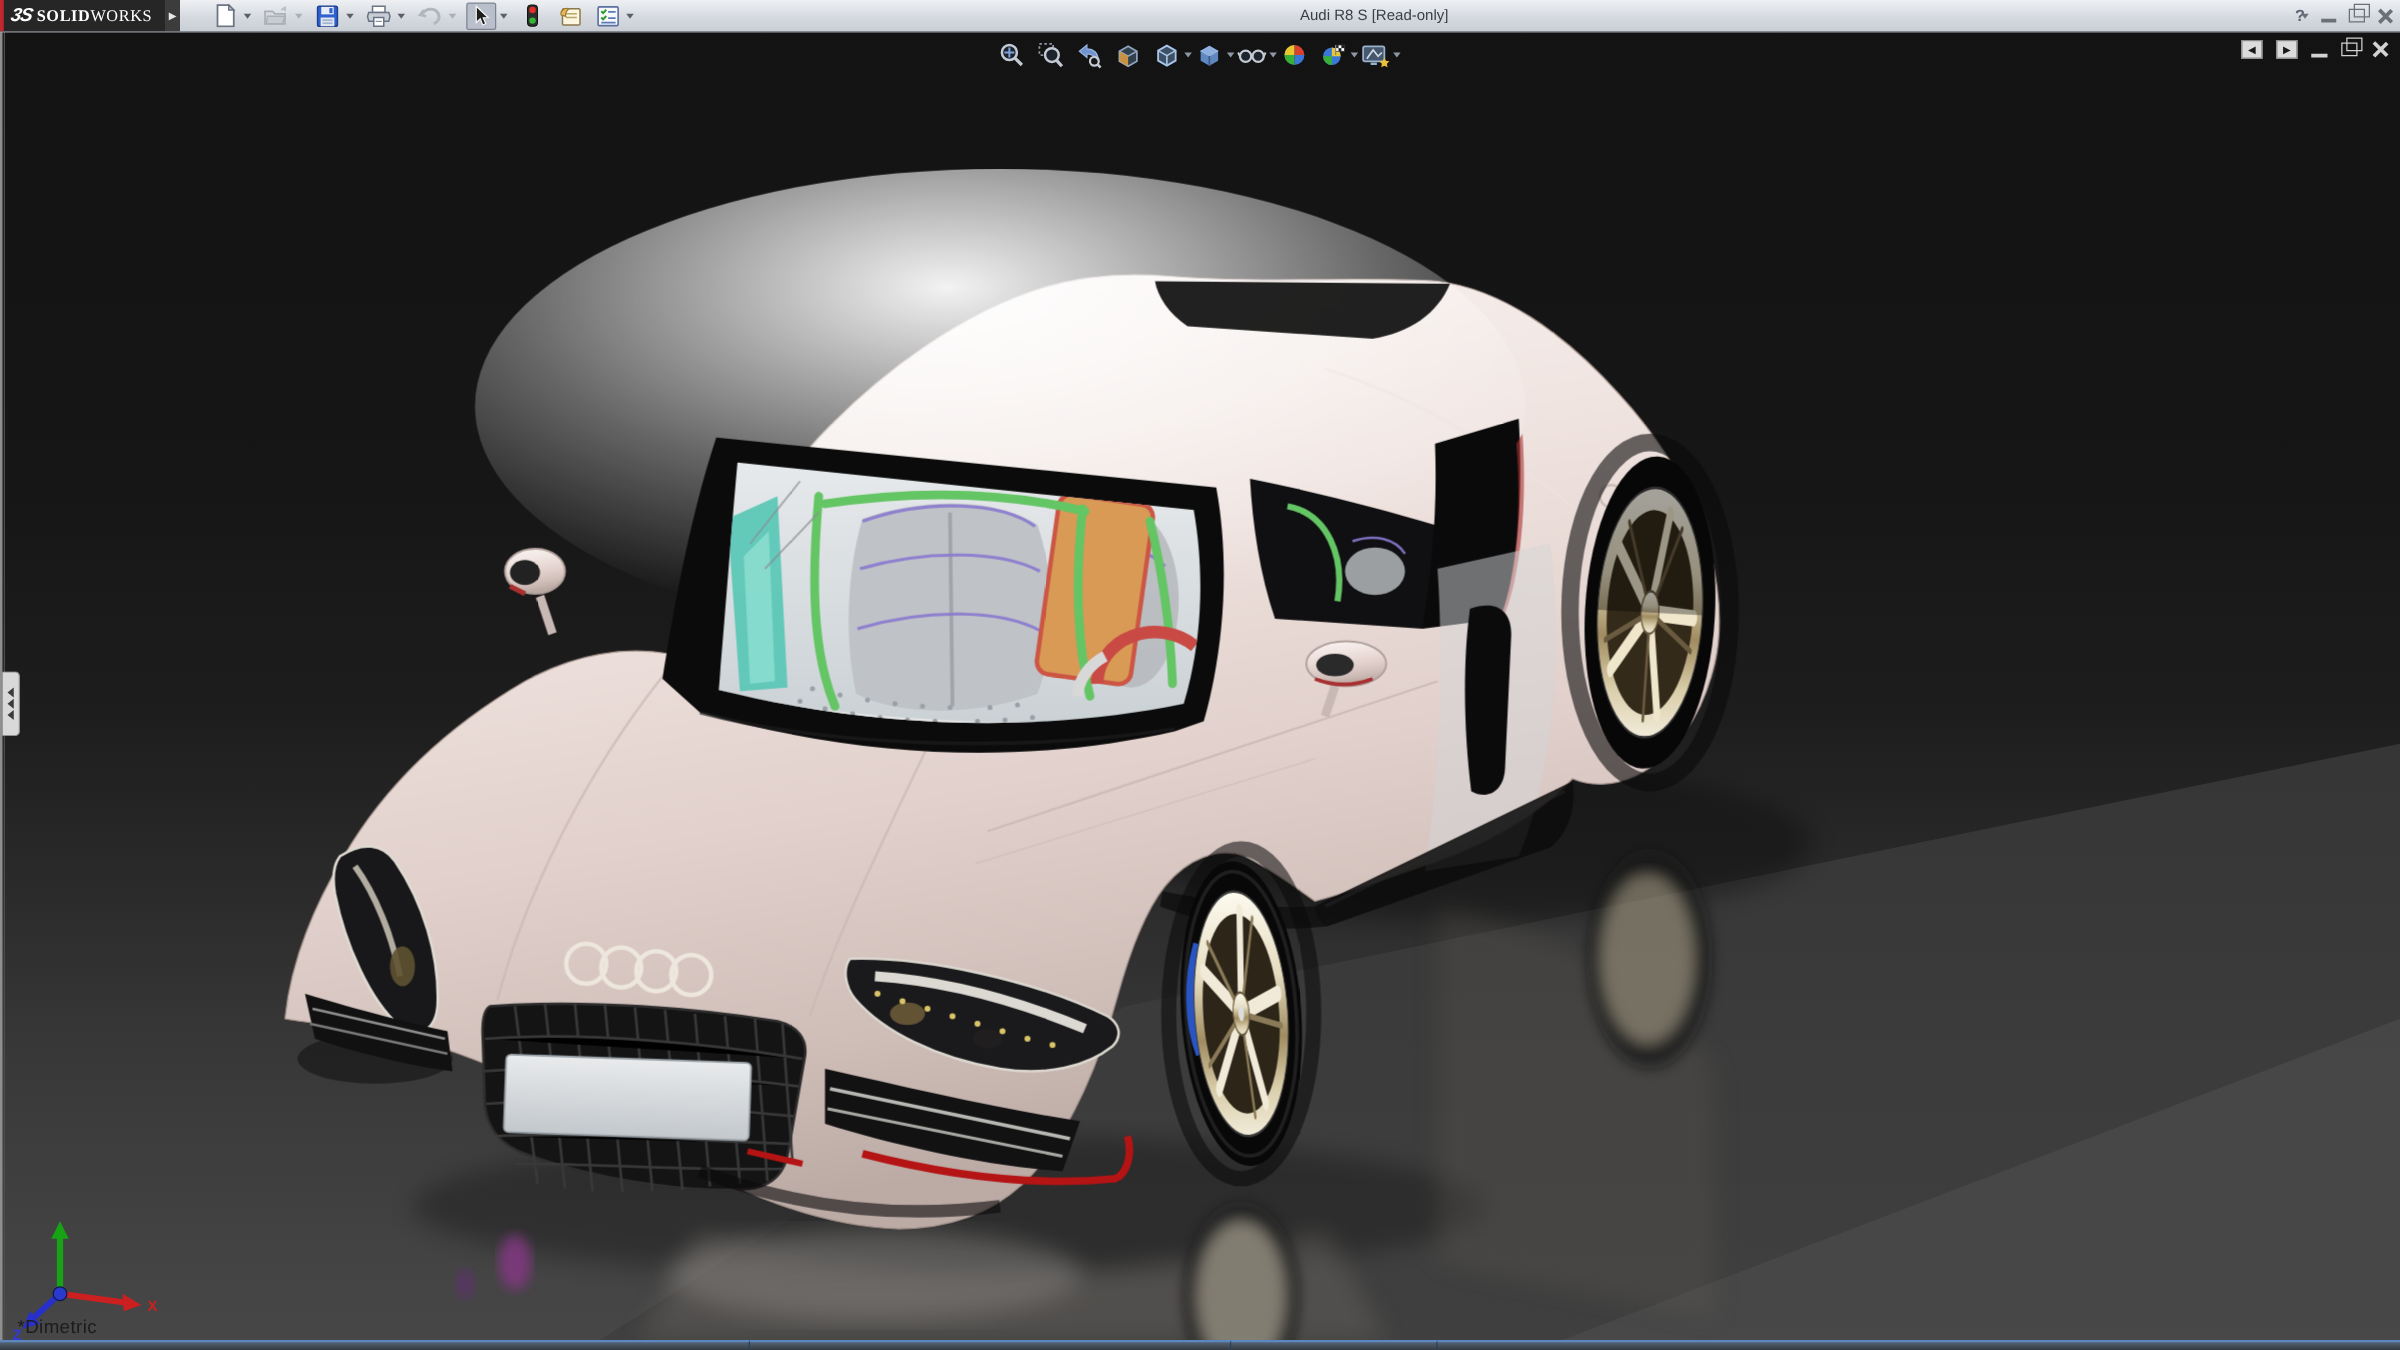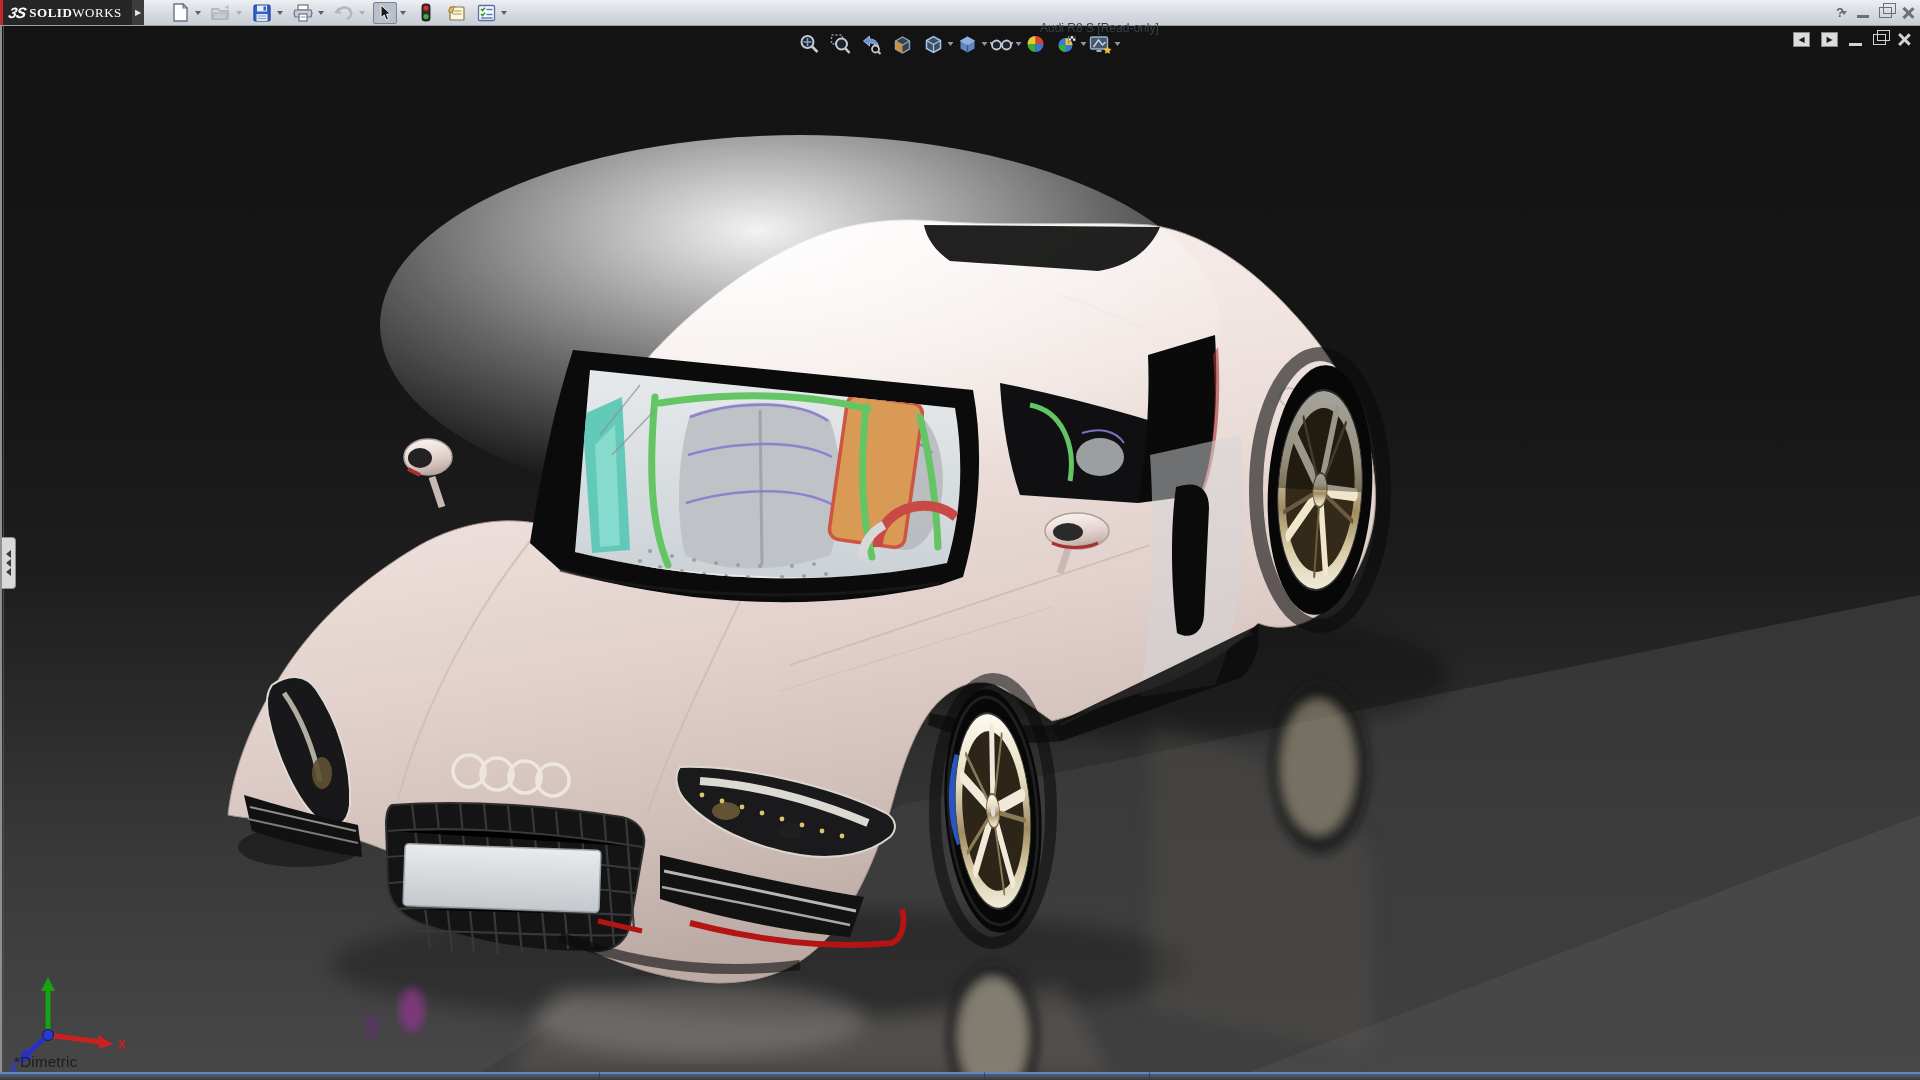--- a/index.html
+++ b/index.html
@@ -19,21 +19,21 @@
   .tb-expand{position:absolute;left:132px;top:0;width:12px;height:25px;background:#3c3c3c;
     color:#e8e8e8;font-size:8px;display:flex;align-items:center;justify-content:center;cursor:pointer;}
   .tb-row{position:absolute;left:168px;top:0;height:25px;display:flex;align-items:center;}
   .tbtn{width:24px;height:22px;display:flex;align-items:center;justify-content:center;border-radius:2px;}
   .tbtn.pressed{background:#b9c0cb;border:1px solid #7c8492;box-sizing:border-box;}
   .dd{width:11px;height:22px;display:flex;align-items:center;justify-content:center;}
   .dd::after{content:"";border-left:3.5px solid transparent;border-right:3.5px solid transparent;
     border-top:4px solid #5a6068;}
   .dd.dis::after{border-top-color:#aab0b8;}
   .tb-gap{width:6px;}
-  .title-text{position:absolute;left:1040px;top:5px;width:220px;font-size:12px;color:#3a3f46;margin-top:16px;}
+  .title-text{position:absolute;left:1040px;top:5px;width:220px;font-size:12px;color:#3a3f46;}
   .win-ctl{position:absolute;right:6px;top:0;height:25px;display:flex;align-items:center;gap:10px;}
   .help-q{font-size:13px;color:#5d6470;font-weight:bold;}
   .help-dd{border-left:3px solid transparent;border-right:3px solid transparent;border-top:4px solid #6a7078;margin-left:-6px;}
   .g-min{width:12px;height:3px;background:#6a7078;margin-top:8px;}
   .g-restore{width:11px;height:9px;border:1.5px solid #6a7078;position:relative;background:transparent;}
   .g-restore::before{content:"";position:absolute;left:3px;top:-5px;width:11px;height:9px;border:1.5px solid #6a7078;}
   .g-close{position:relative;width:12px;height:12px;}
   .g-close::before,.g-close::after{content:"";position:absolute;left:5px;top:-1px;width:2.5px;height:14px;background:#6a7078;}
   .g-close::before{transform:rotate(45deg);}
   .g-close::after{transform:rotate(-45deg);}

